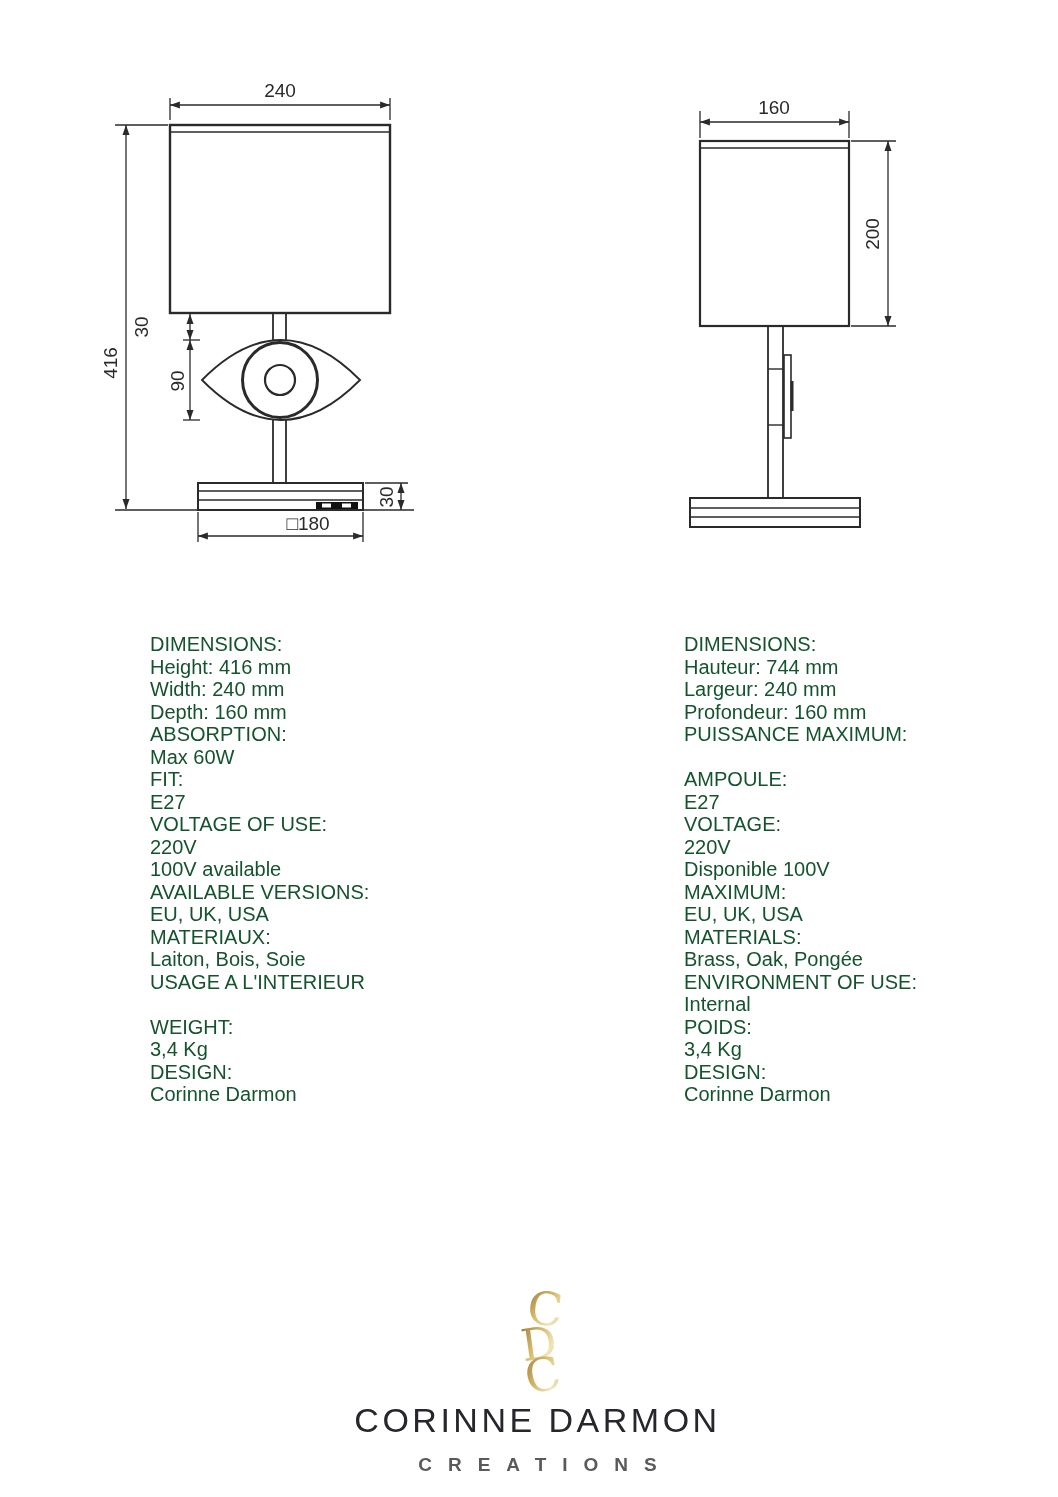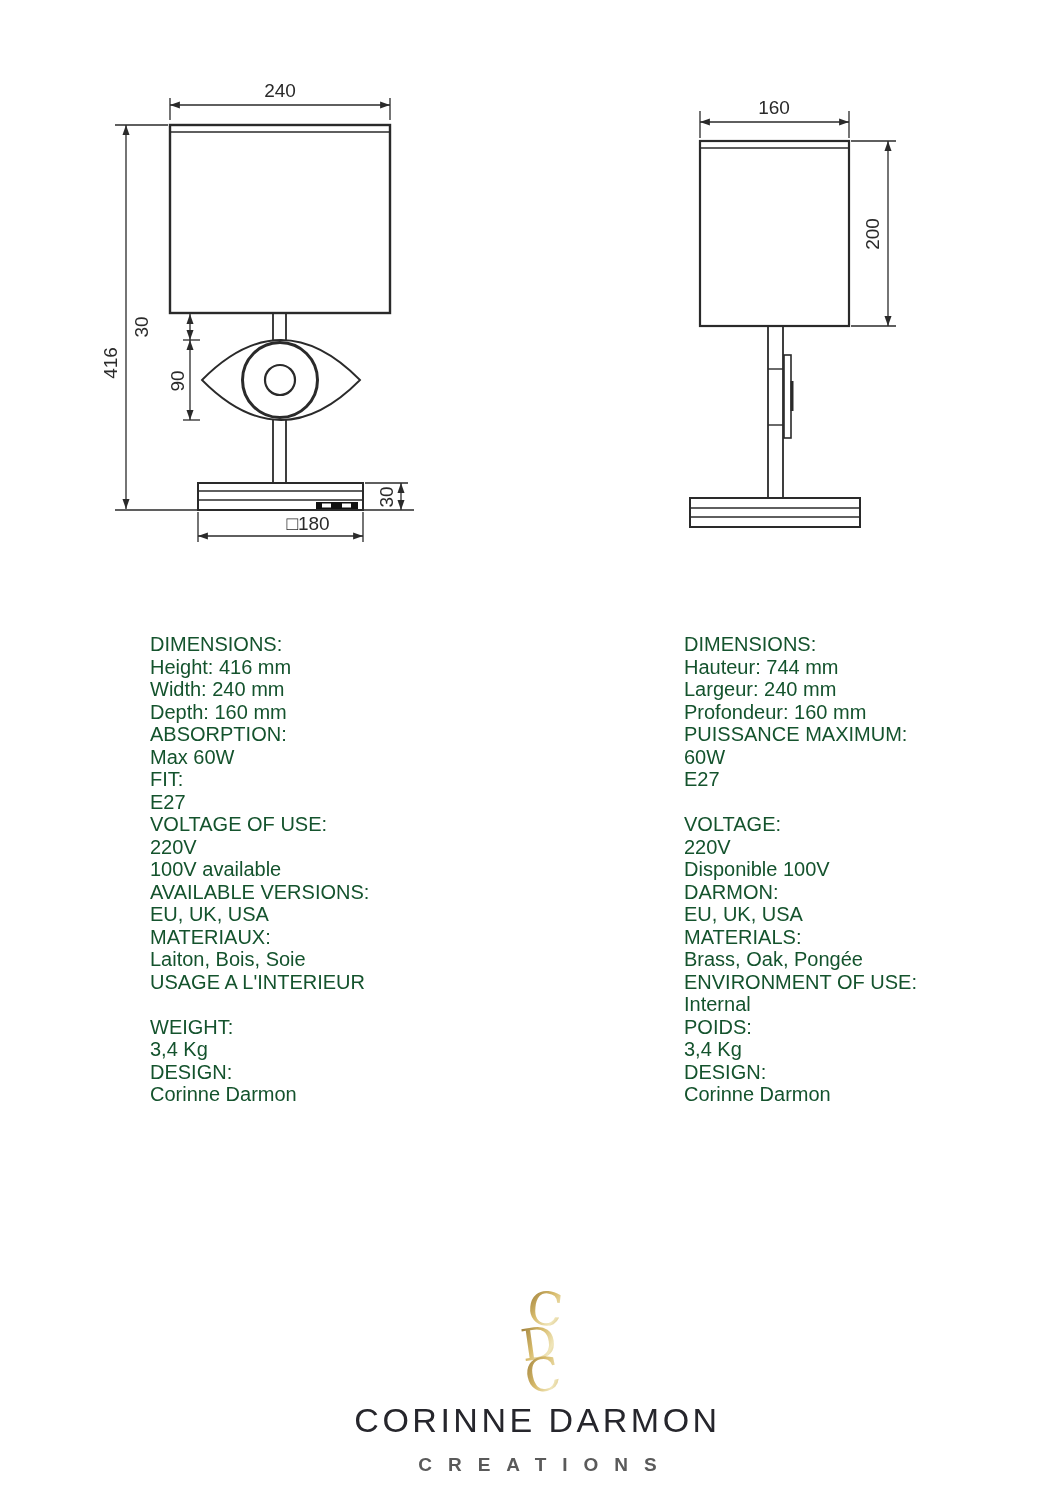--- a/index.html
+++ b/index.html
@@ -164,48 +164,48 @@
       <div class="v">Largeur: 240 mm</div>
       <div class="v">Profondeur: 160 mm</div>
     </div>
 
     <div class="cell">
       <div class="h">ABSORPTION:</div>
       <div class="v">Max 60W</div>
     </div>
     <div class="cell">
       <div class="h">PUISSANCE MAXIMUM:</div>
-      <div class="v">60W</div>
     </div>
 
     <div class="cell">
       <div class="h">FIT:</div>
       <div class="v">E27</div>
     </div>
     <div class="cell">
+      <div class="h">AMPOULE:</div>
       <div class="v">E27</div>
     </div>
 
     <div class="cell">
       <div class="h">VOLTAGE OF USE:</div>
       <div class="v">220V</div>
       <div class="v">100V available</div>
     </div>
     <div class="cell">
       <div class="h">VOLTAGE:</div>
       <div class="v">220V</div>
       <div class="v">Disponible 100V</div>
     </div>
 
     <div class="cell">
       <div class="h">AVAILABLE VERSIONS:</div>
       <div class="v">EU, UK, USA</div>
     </div>
     <div class="cell">
-      <div class="h">DARMON:</div>
+      <div class="h">MAXIMUM:</div>
       <div class="v">EU, UK, USA</div>
     </div>
 
     <div class="cell">
       <div class="h">MATERIAUX:</div>
       <div class="v">Laiton, Bois, Soie</div>
     </div>
     <div class="cell">
       <div class="h">MATERIALS:</div>
       <div class="v">Brass, Oak, Pongée</div>

